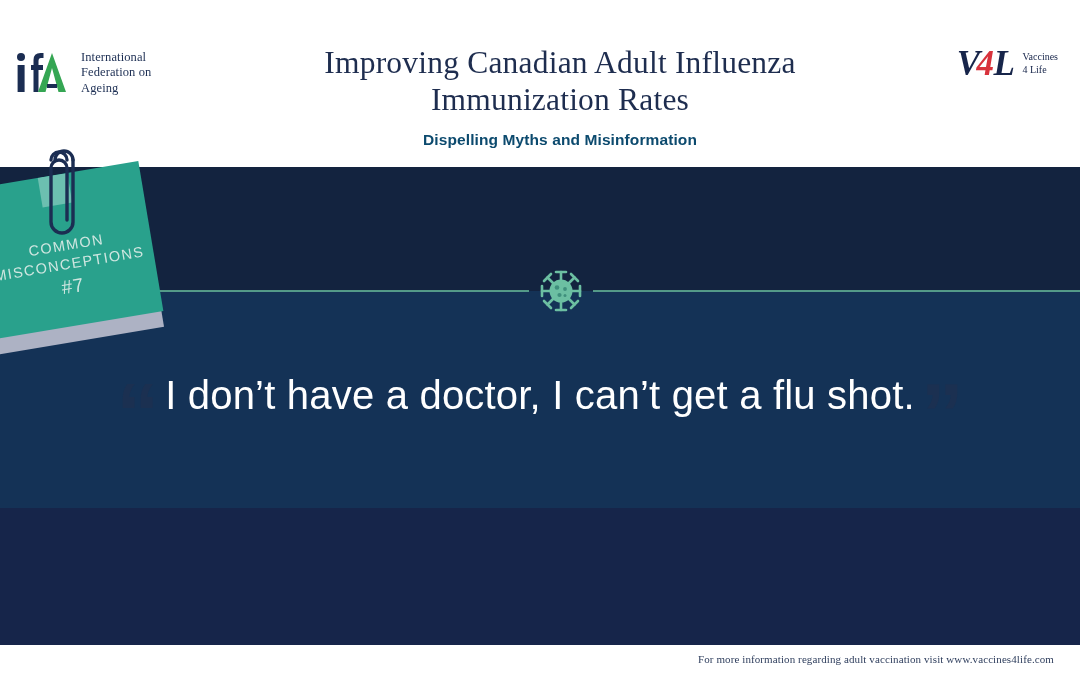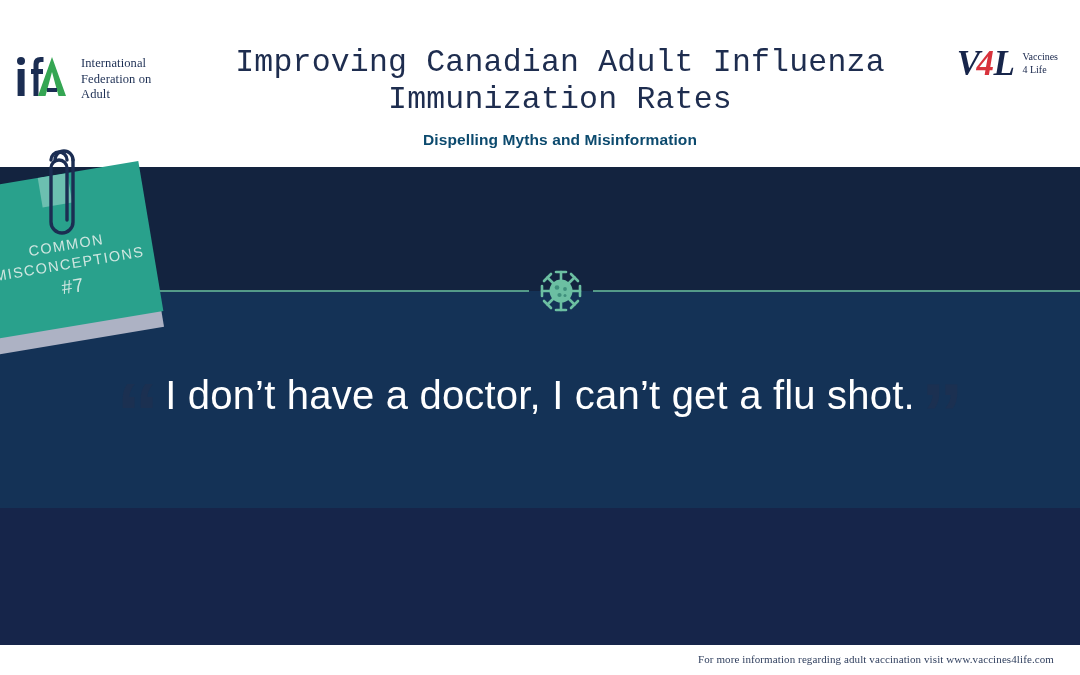--- a/index.html
+++ b/index.html
@@ -33,41 +33,41 @@
     background: #ffffff;
   }
 
   .ifa-logo {
     position: absolute;
     left: 14px;
     top: 44px;
     width: 220px;
     height: 58px;
     display: flex;
-    align-items: flex-end;
+    align-items: center;
     gap: 9px;
   }
   .ifa-mark { width: 58px; height: 50px; display:block; }
   .ifa-text {
     font-family: "Liberation Serif", serif;
     font-size: 12.5px;
     line-height: 1.22;
     color: #1b2d52;
     letter-spacing: .1px;
   }
 
   .title-block {
     position: absolute;
     left: 230px;
     top: 44px;
     width: 660px;
     text-align: center;
   }
   .deck-title {
-    font-family: Liberation Mono, monospace;
+    font-family: Liberation Serif, serif;
     font-size: 31.5px;
     line-height: 1.19;
     color: #1e2d4f;
     margin: 0;
     font-weight: 400;
     letter-spacing: .2px;
   }
   .deck-subtitle {
     font-family: "Liberation Sans", sans-serif;
     font-size: 15.5px;
@@ -273,21 +273,21 @@
         <circle cx="7" cy="9" r="4" fill="#1b2d52"></circle>
         <rect x="3.6" y="17" width="7" height="27" fill="#1b2d52"></rect>
         <path d="M17 17 h12 v5 h-12 z" fill="#1b2d52"></path>
         <path d="M19.5 12 q0-7 7-7 h3 v5 h-2.5 q-2.5 0-2.5 3 v31 h-5 z" fill="#1b2d52"></path>
         <path d="M38 5 L52 44 H44.5 L38 20 L31.5 44 H24 Z" fill="#35a653"></path>
         <path d="M33 36 h10 v4 h-10 z" fill="#1b2d52"></path>
       </svg>
       <div class="ifa-text">
         <div>International</div>
         <div>Federation on</div>
-        <div>Adult</div>
+        <div>Ageing</div>
       </div>
     </div>
 
     <div class="title-block">
       <h1 class="deck-title">
         <span>Improving Canadian Adult Influenza</span><br>
         <span>Immunization Rates</span>
       </h1>
       <p class="deck-subtitle">Dispelling Myths and Misinformation</p>
     </div>

